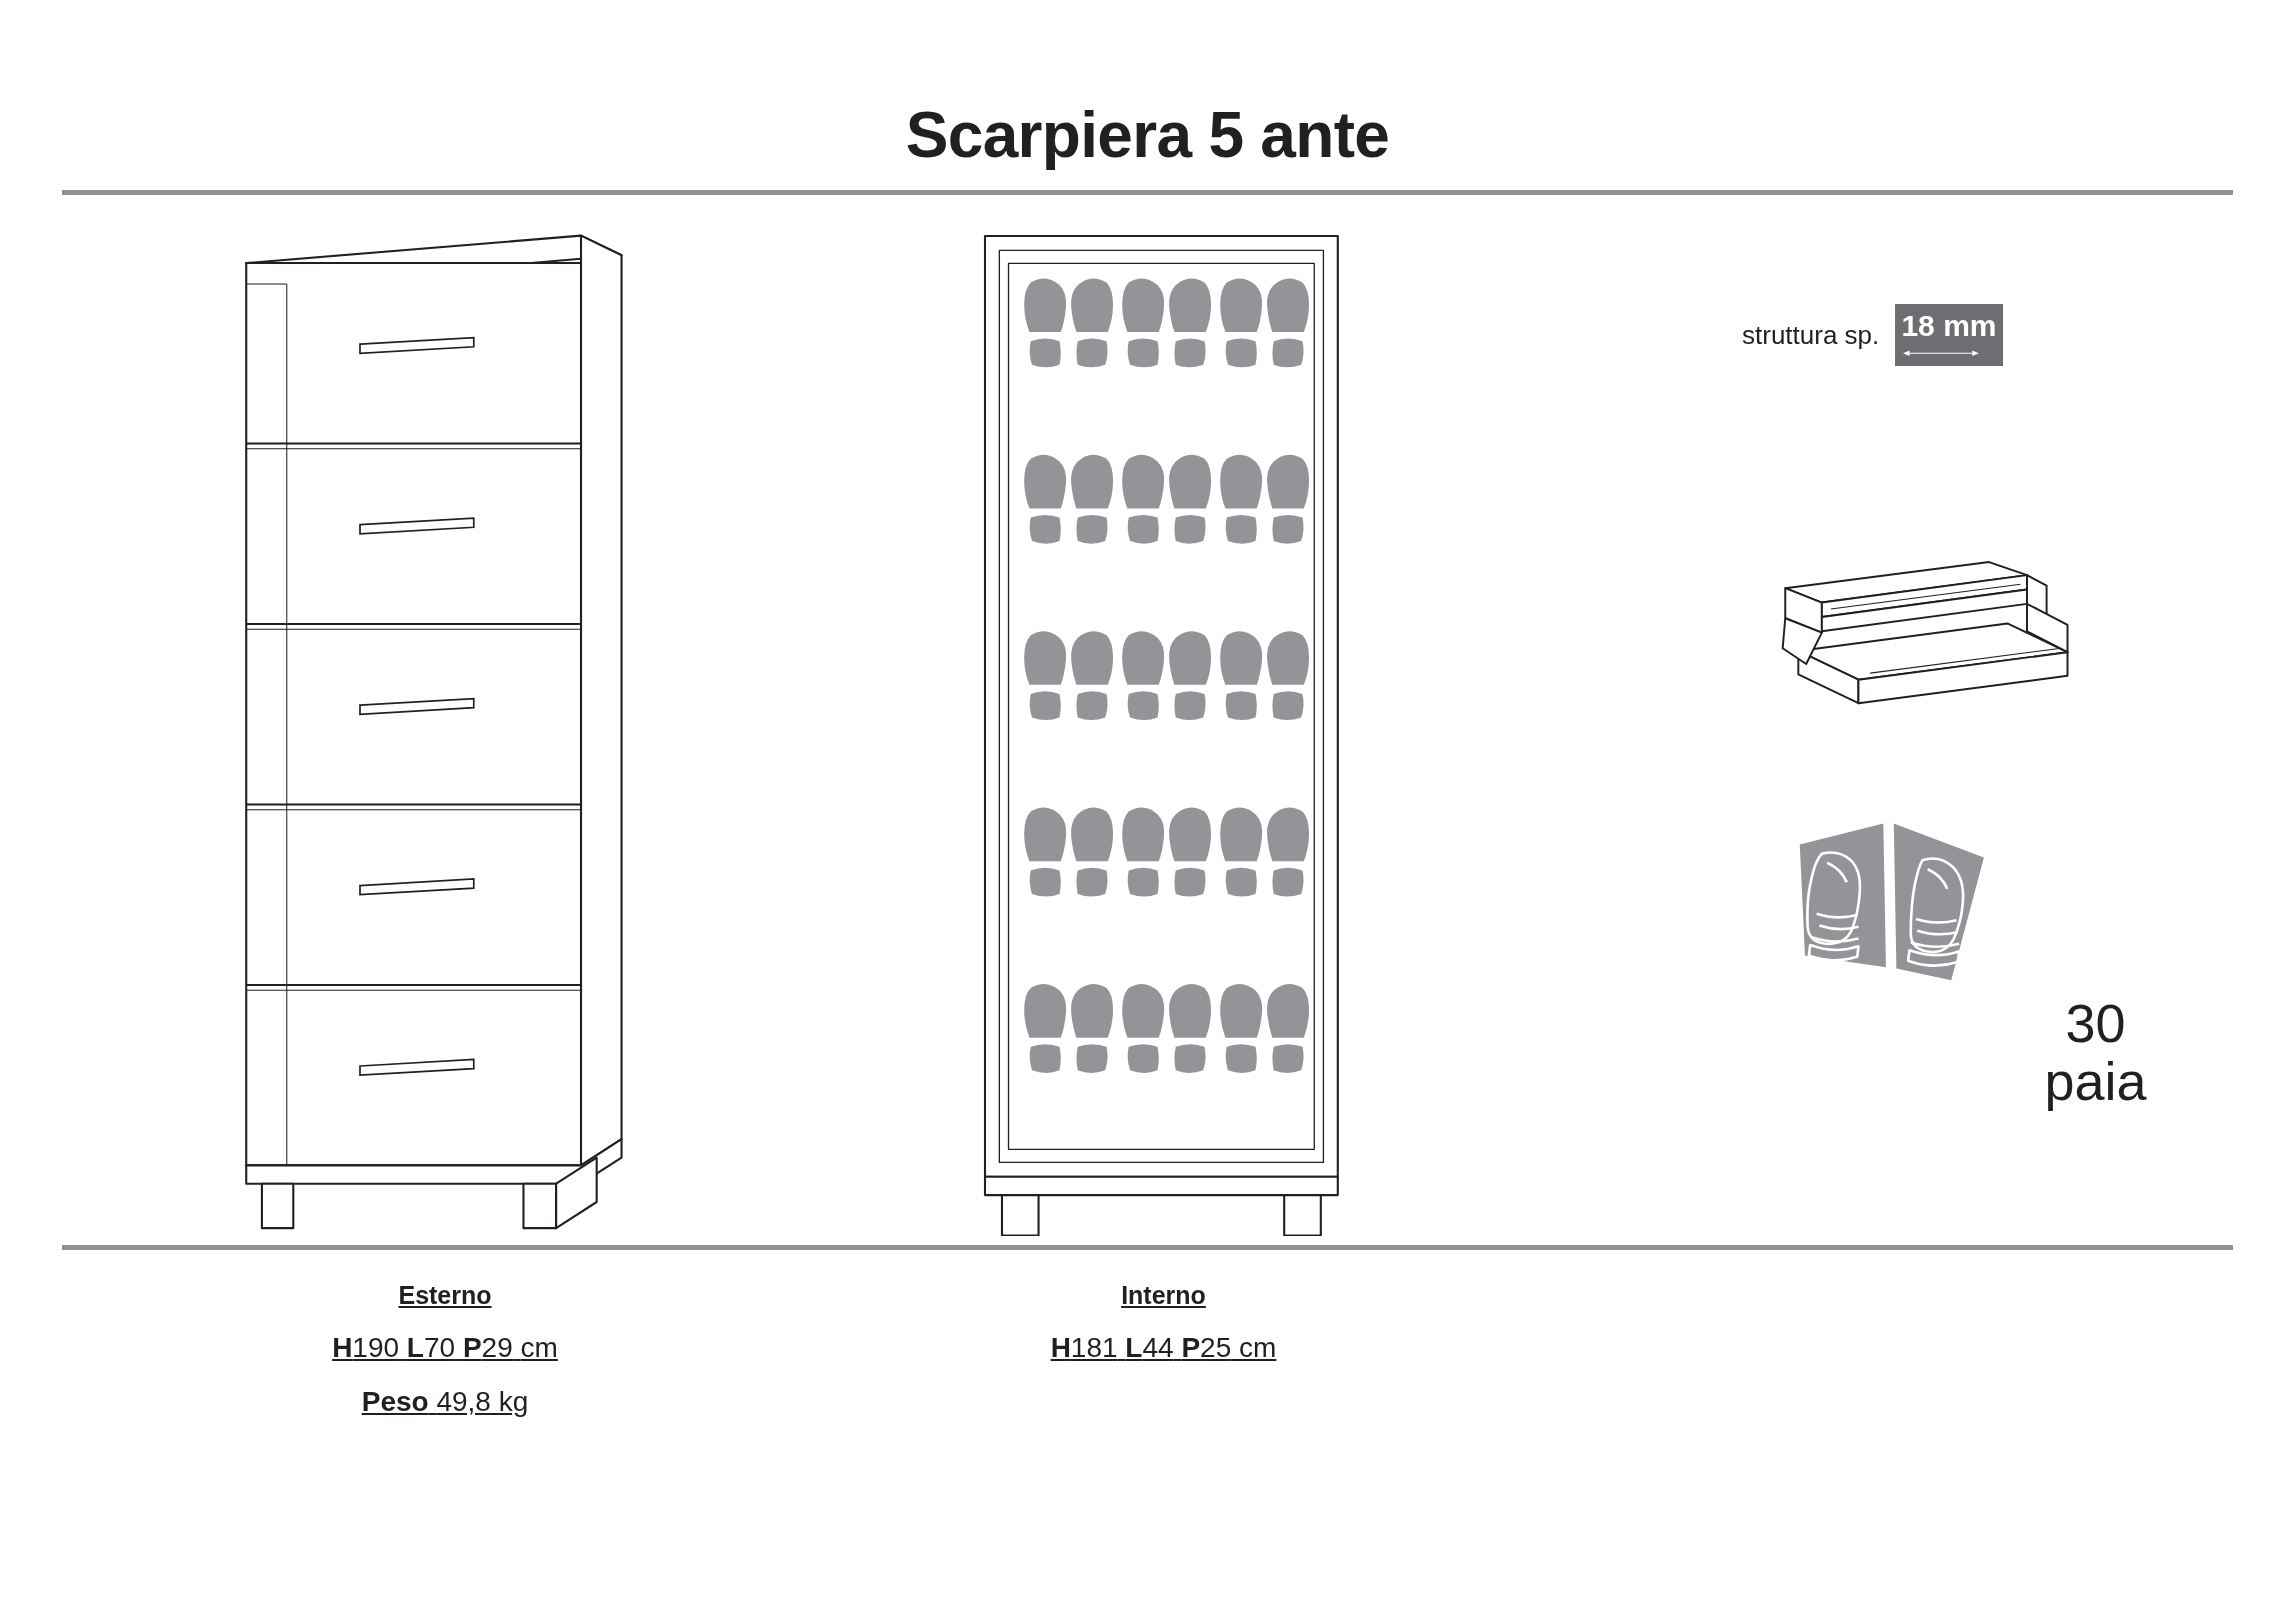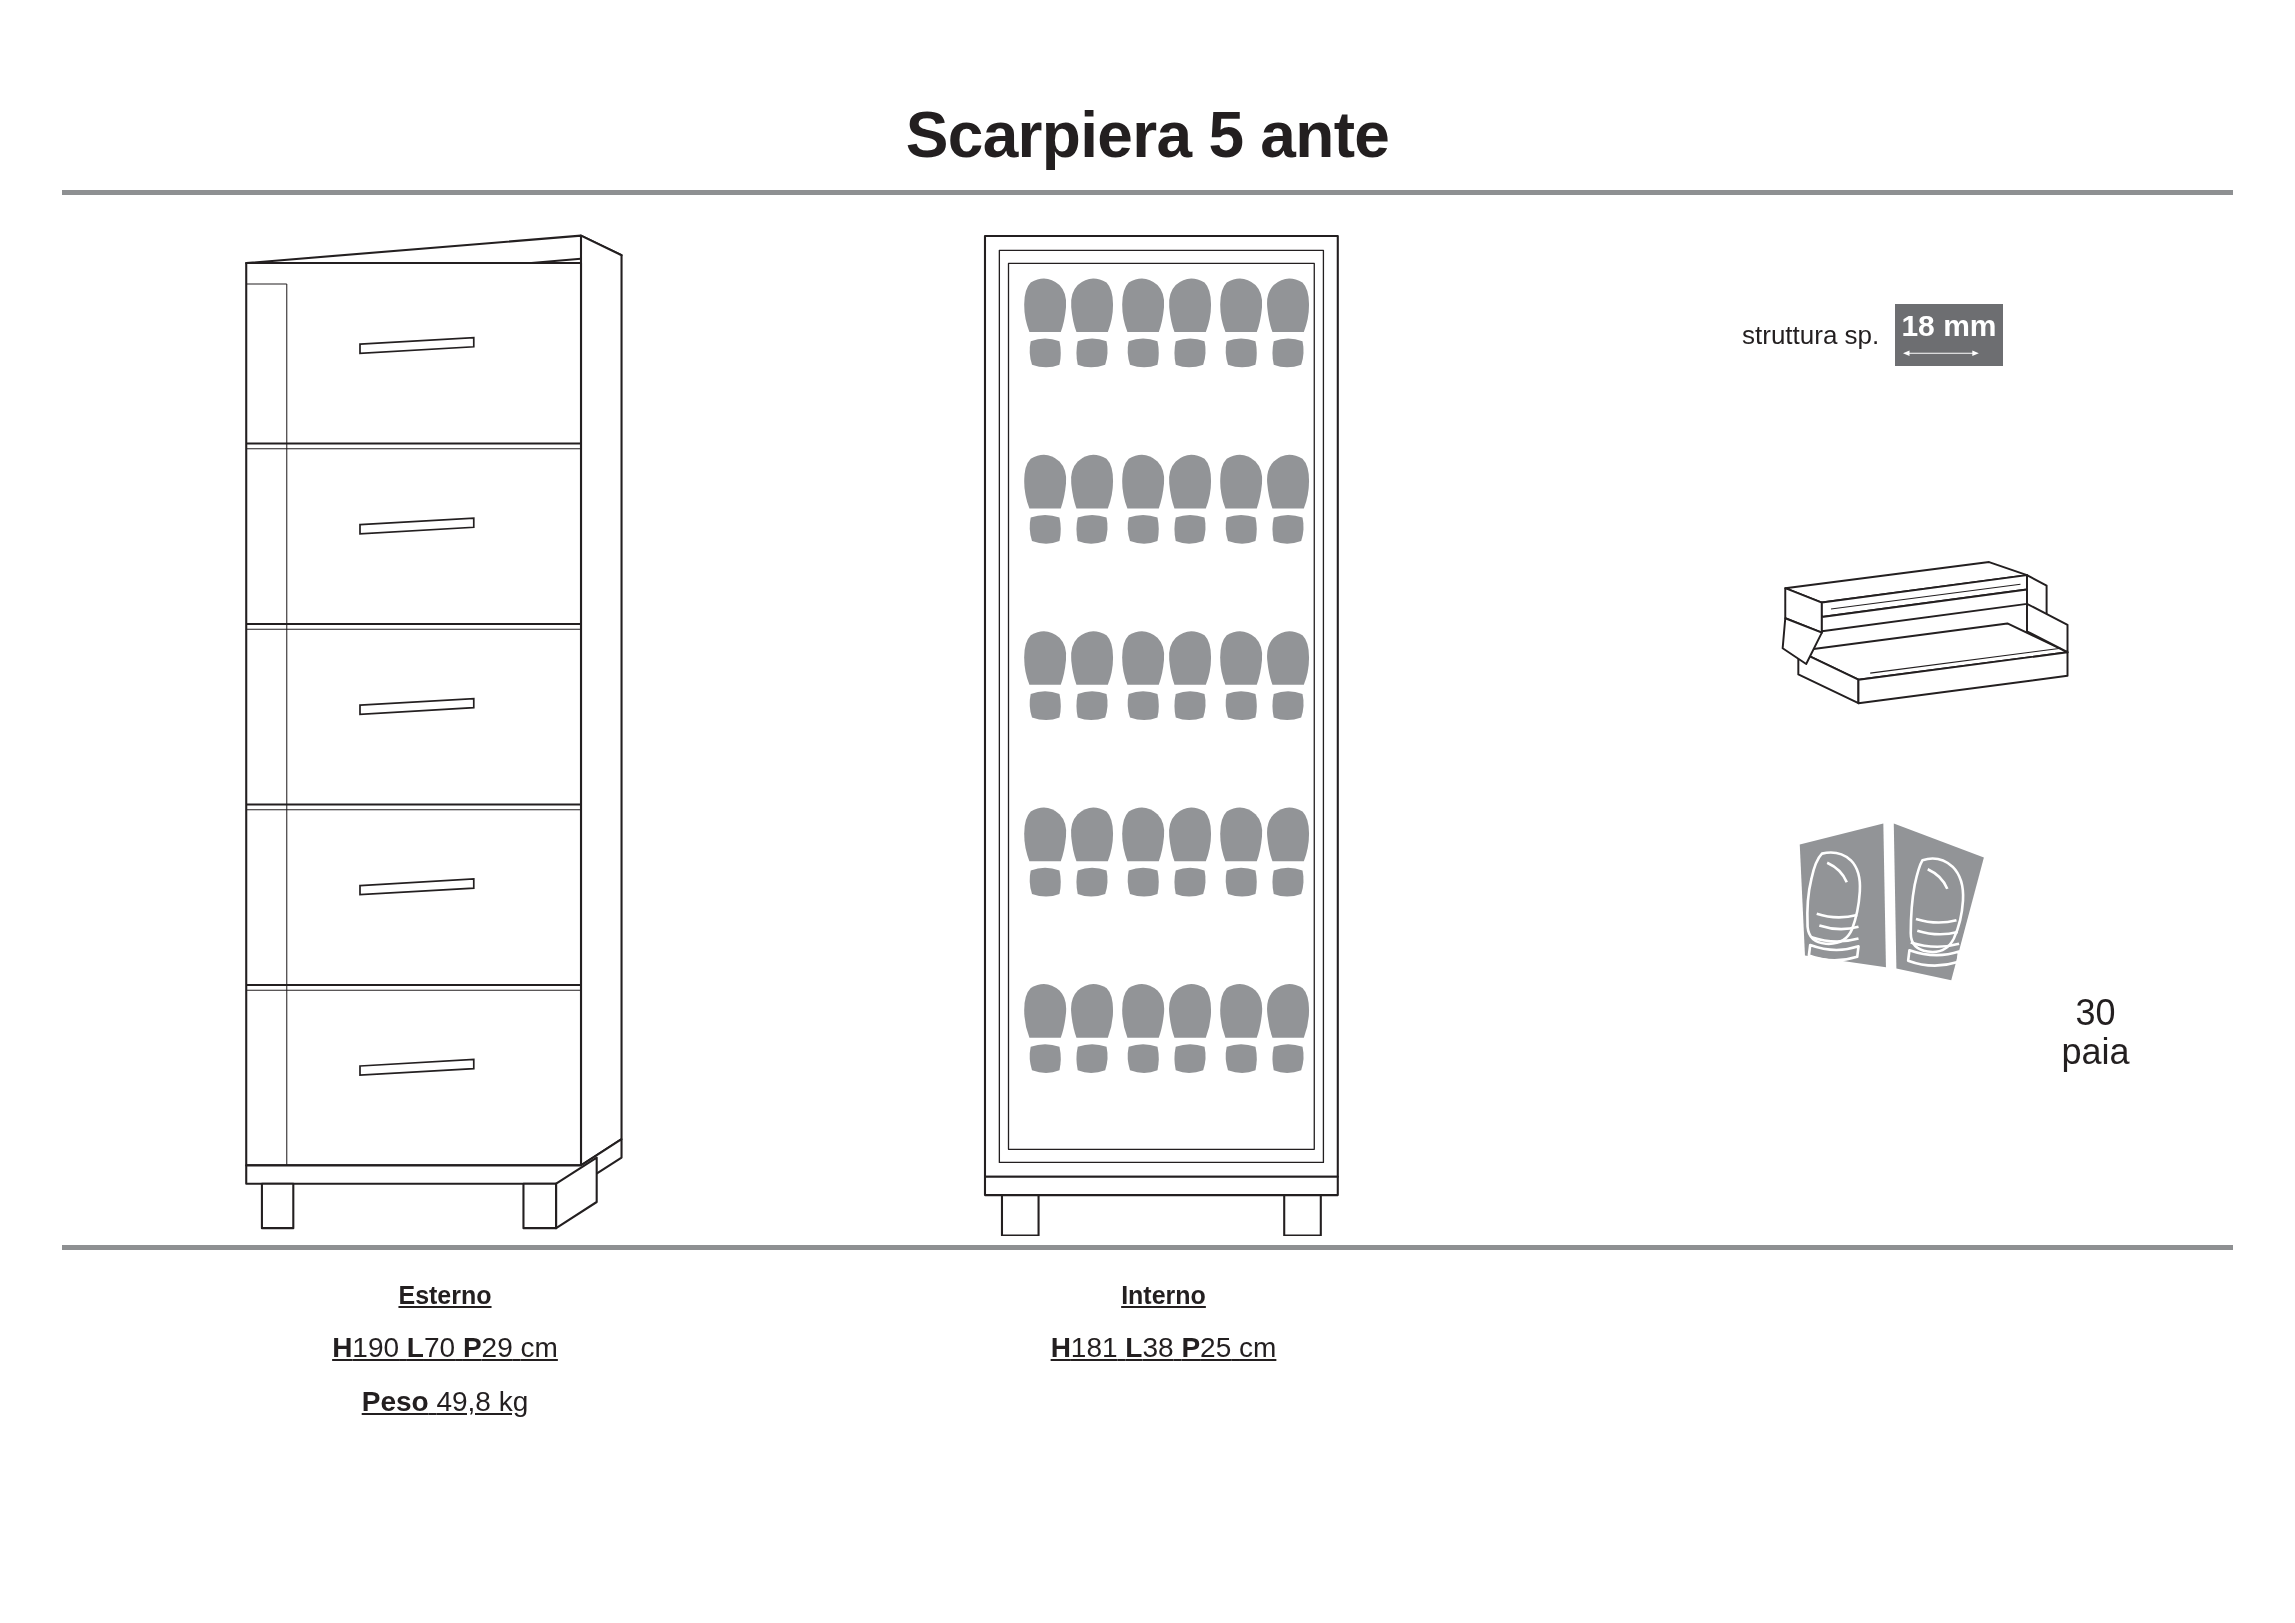--- a/index.html
+++ b/index.html
@@ -101,21 +101,21 @@
     right: 7.8px;
     height: 6.5px;
   }
 
   .pairs-wrap {
     position: absolute;
     left: 1958px;
     top: 994px;
     width: 275px;
     text-align: center;
-    font-size: 36px;
+    font-size: 54px;
     line-height: 1.08;
     color: #231f20;
   }
 
   svg { display: block; }
 </style>
 </head>
 <body>
 
 <div class="title">Scarpiera 5 ante</div>
@@ -328,21 +328,21 @@
         </g>
       </g>
     </g>
   </svg>
 </div>
 
 <div class="caption" style="left:915px; top:1281px; width:497px;">
   <div class="cap-title">Interno</div>
   <div class="cap-line">
     <b>H</b><span>181</span>
-    <b>L</b><span>38</span>
+    <b>L</b><span>44</span>
     <b>P</b><span>25</span>
     <span>cm</span>
   </div>
 </div>
 
 <div class="struttura-wrap">
   <span class="struttura-label">struttura sp.</span>
   <span class="thickness-box">
     <span>18 mm</span>
     <svg class="thickness-arrow" viewBox="0 0 140 12" xmlns="http://www.w3.org/2000/svg">

